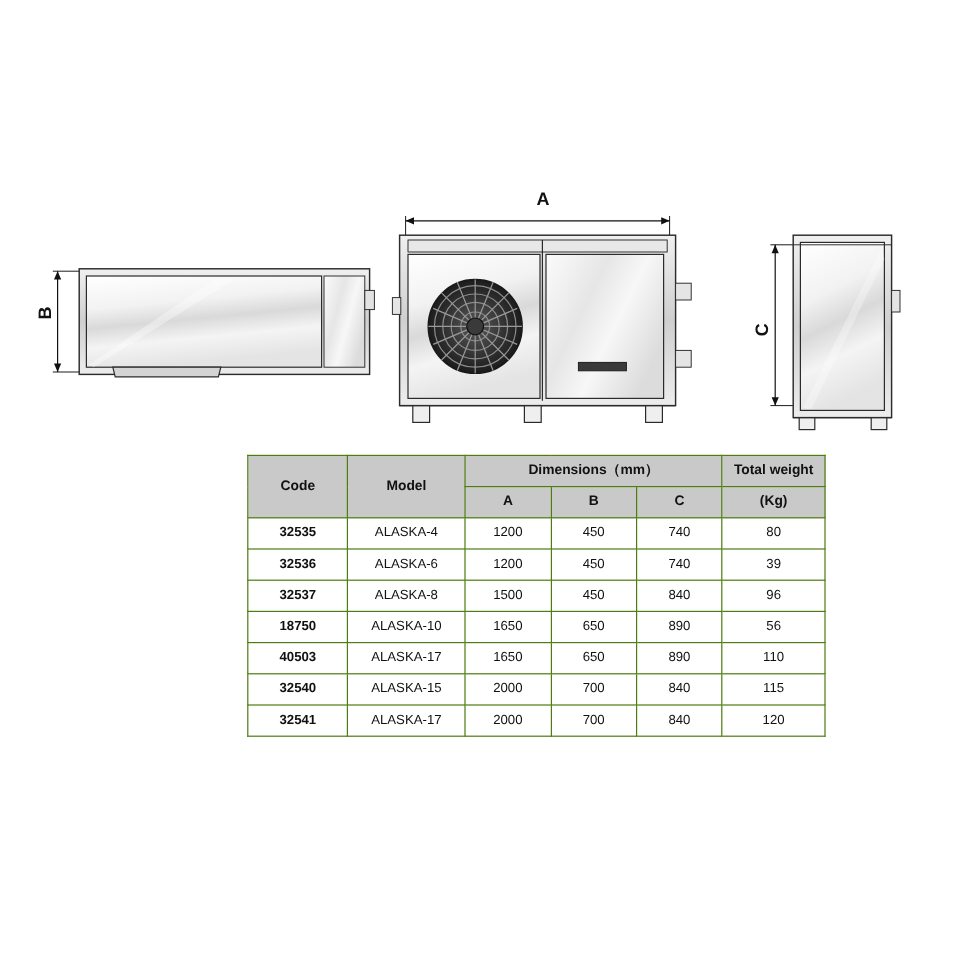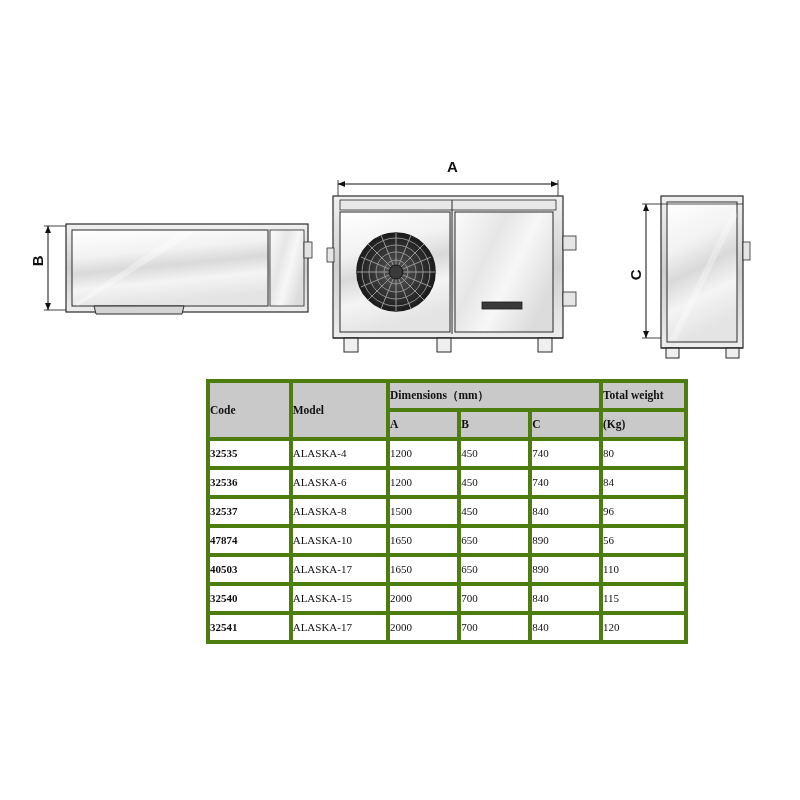--- a/index.html
+++ b/index.html
@@ -41,27 +41,26 @@
     left: 206px;
     top: 379px;
     width: 482px;
   }
   table {
     border-collapse: collapse;
     width: 482px;
     font-size: 11.5px;
   }
   th, td {
-    border: 4px solid #4d7c0f;
-    text-align: left;
+    border: 1px solid #4d7c0f;
+    text-align: center;
     vertical-align: middle;
     padding: 0;
     height: 25px;
     line-height: 25px;
-    font-family: Liberation Serif, serif;
   }
   thead th {
     background: #c9c9c9;
     font-weight: bold;
     font-size: 11.5px;
     color: #111;
   }
   tbody td {
     background: #ffffff;
     font-size: 11px;
@@ -234,32 +233,32 @@
         <td class="dim-cell">450</td>
         <td class="dim-cell">740</td>
         <td class="weight-cell">80</td>
       </tr>
       <tr>
         <td class="code-cell">32536</td>
         <td class="model-cell">ALASKA-6</td>
         <td class="dim-cell">1200</td>
         <td class="dim-cell">450</td>
         <td class="dim-cell">740</td>
-        <td class="weight-cell">84</td>
+        <td class="weight-cell">39</td>
       </tr>
       <tr>
         <td class="code-cell">32537</td>
         <td class="model-cell">ALASKA-8</td>
         <td class="dim-cell">1500</td>
         <td class="dim-cell">450</td>
         <td class="dim-cell">840</td>
         <td class="weight-cell">96</td>
       </tr>
       <tr>
-        <td class="code-cell">47874</td>
+        <td class="code-cell">18750</td>
         <td class="model-cell">ALASKA-10</td>
         <td class="dim-cell">1650</td>
         <td class="dim-cell">650</td>
         <td class="dim-cell">890</td>
         <td class="weight-cell">56</td>
       </tr>
       <tr>
         <td class="code-cell">40503</td>
         <td class="model-cell">ALASKA-17</td>
         <td class="dim-cell">1650</td>

